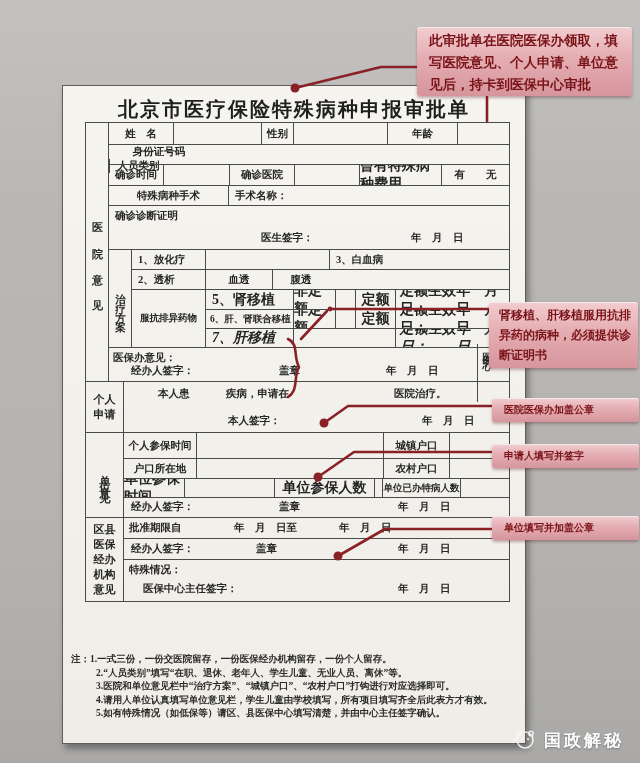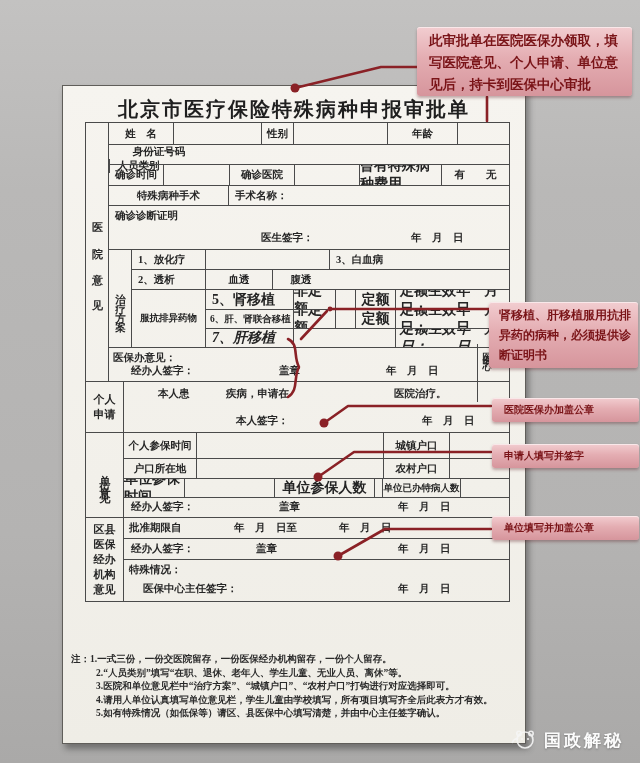--- a/index.html
+++ b/index.html
@@ -180,21 +180,21 @@
       </div>
 
       <div class="sec" style="height:51px;gap:28px;">
         <div class="slab" style="width:38px;">
           <span class="wrap2">个人申请</span>
         </div>
         <div class="scon rel">
           <span class="abs" style="left:6px; top:5px;">本人患</span>
           <span class="abs" style="left:74px; top:5px;">疾病，申请在</span>
           <span class="abs" style="left:242px; top:5px;">医院治疗。</span>
-          <span class="abs" style="left:84px; bottom:4px;font-family:Liberation Serif, serif;">本人签字：</span>
+          <span class="abs" style="left:76px; bottom:4px;font-family:Liberation Serif, serif;">本人签字：</span>
           <span class="abs" style="left:270px; bottom:4px;">年　月　日</span>
         </div>
       </div>
 
       <div class="sec">
         <div class="slab" style="width:38px;">
           <span class="vl" style="letter-spacing:6px; padding-top:6px;">单位意见</span>
         </div>
         <div class="scon">
           <div class="row" style="height:25px;">

